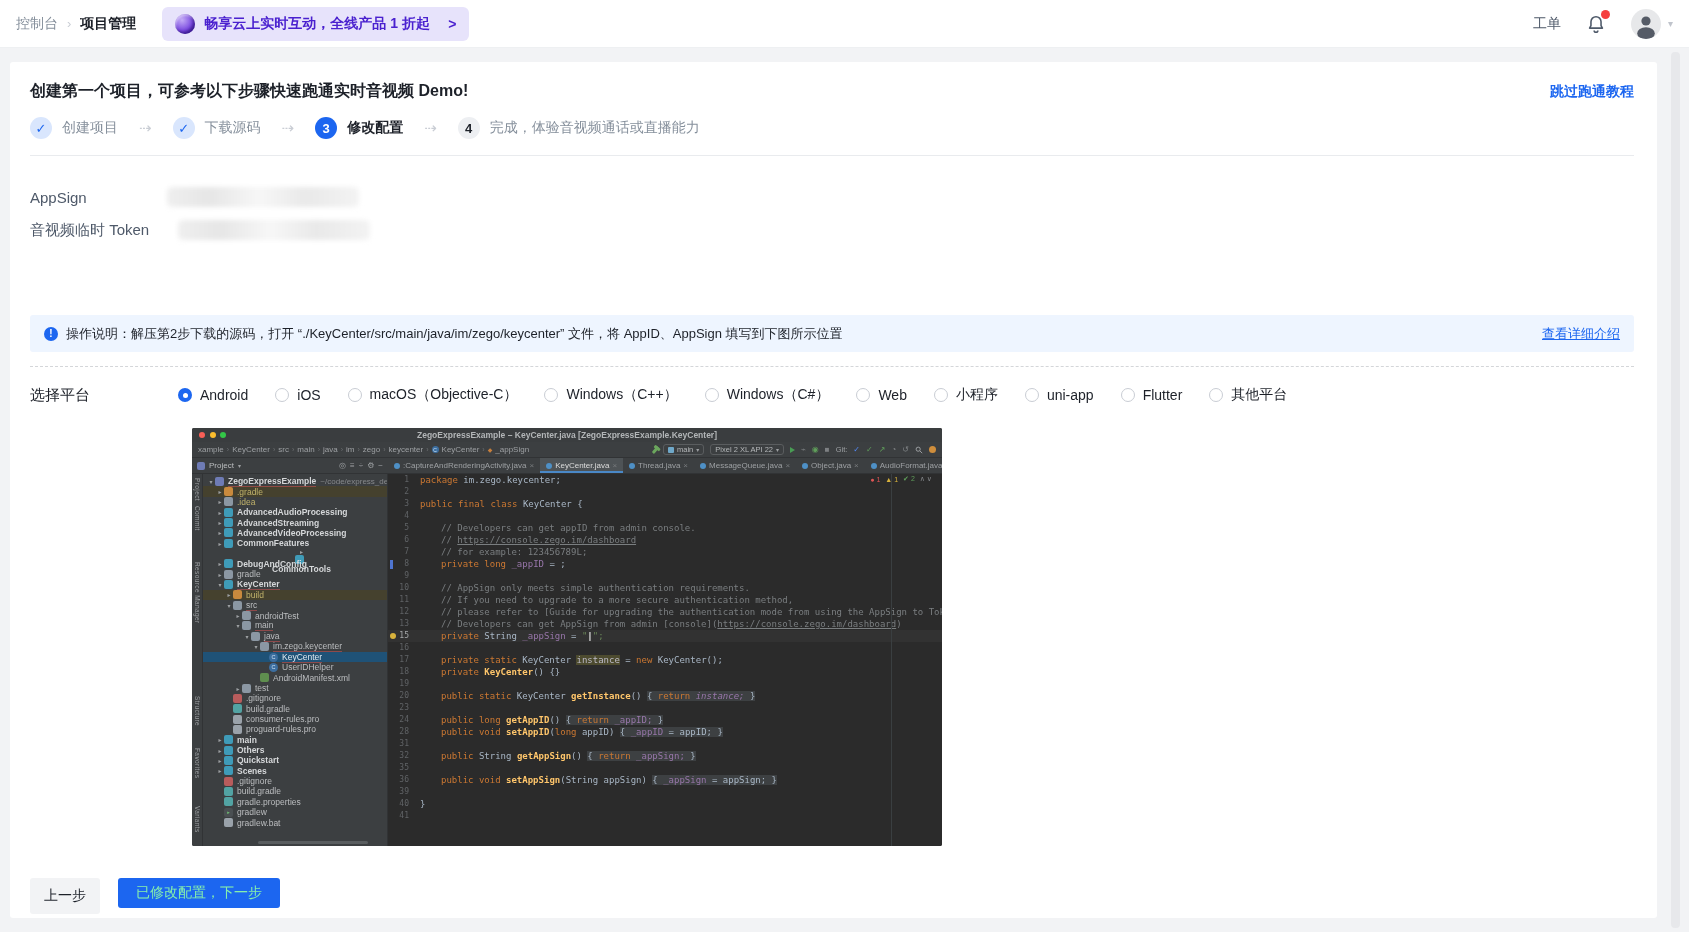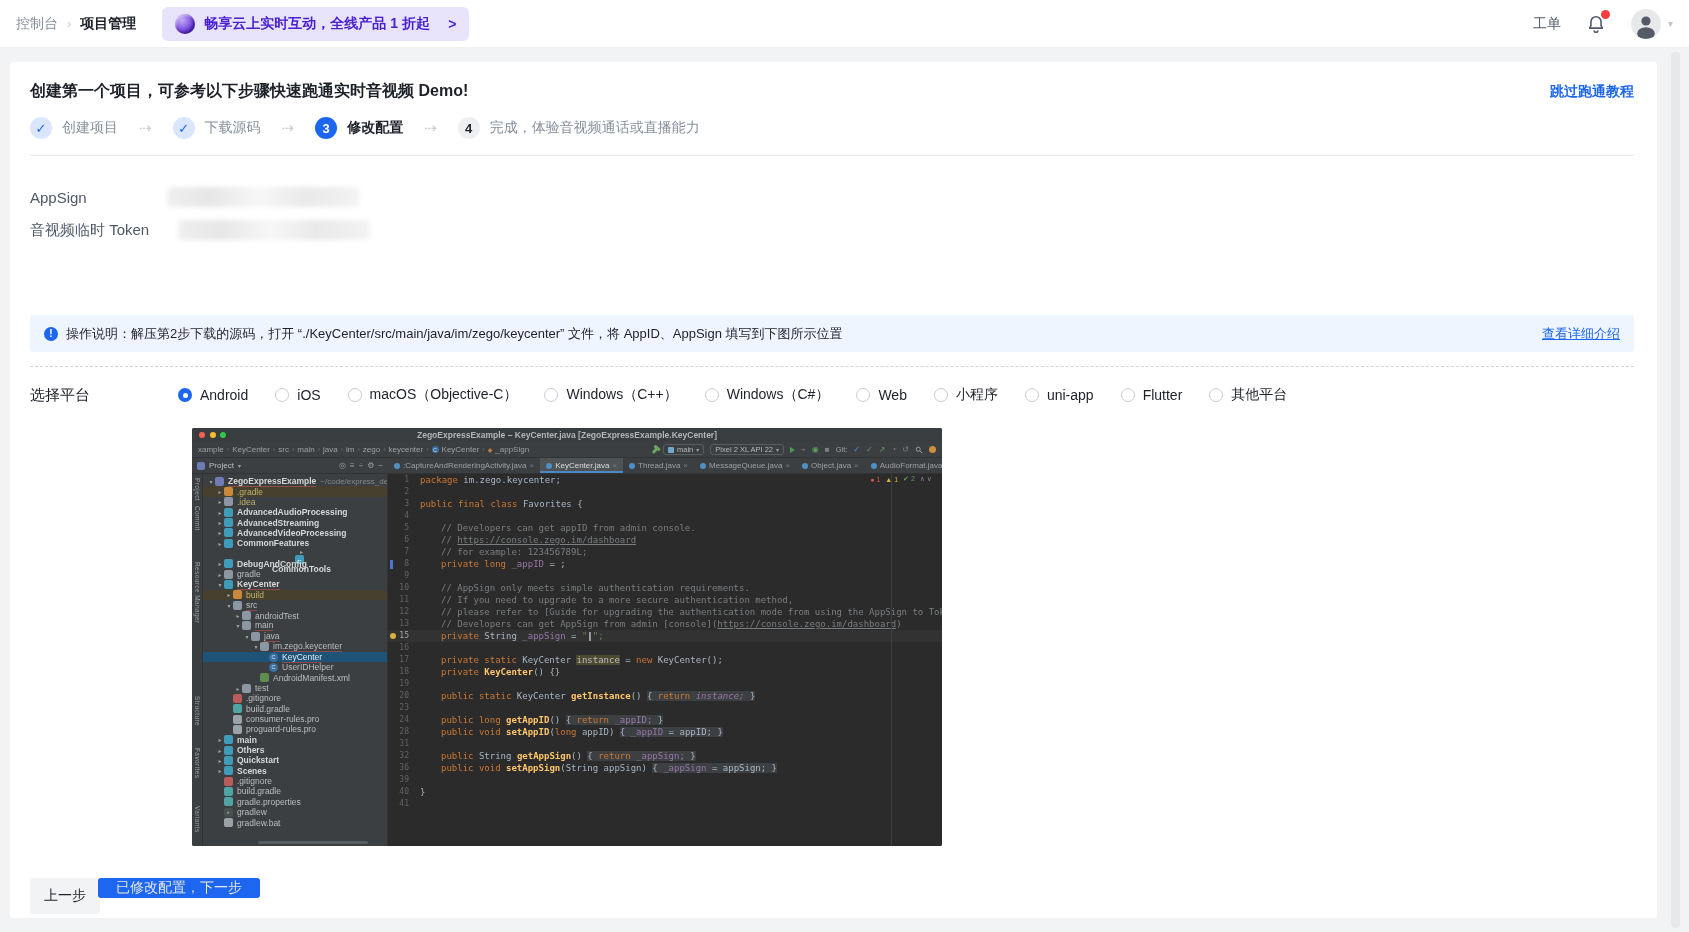--- a/index.html
+++ b/index.html
@@ -71,22 +71,22 @@
   .platform-label{font-size:15px;color:#1d2129;width:148px;flex:none}
   .platform-opts{display:flex;align-items:center;gap:27px}
   .radio-item{display:flex;align-items:center;gap:8px;cursor:pointer}
   .radio{width:14px;height:14px;border-radius:50%;border:1.5px solid #c9cdd4;background:#fff;flex:none;position:relative}
   .radio.sel{border:none;background:#1c66f0}
   .radio.sel::after{content:"";position:absolute;left:4.5px;top:4.5px;width:5px;height:5px;border-radius:50%;background:#fff}
   .radio-label{font-size:14px;color:#1d2129;white-space:nowrap}
 
   .btn-prev{position:absolute;left:20px;top:816px;width:70px;height:36px;background:#f2f3f5;border:none;
             border-radius:3px;font-size:14px;color:#1d2129;cursor:pointer;font-family:inherit}
-  .btn-next{position:absolute;left:88px;top:816px;height:20px;padding:0 18px;background:#1c66f0;border:none;
-            border-radius:3px;font-size:14px;color:#e5e5e5;cursor:pointer;font-family:inherit}
+  .btn-next{position:absolute;left:108px;top:816px;height:30px;padding:0 18px;background:#1c66f0;border:none;
+            border-radius:3px;font-size:14px;color:#86efac;cursor:pointer;font-family:inherit}
 
   .pagebar{position:absolute;right:9px;top:52px;bottom:4px;width:9px;border-radius:4px;background:#e7e8eb}
 
   
   .ide{position:absolute;left:182px;top:366px;width:750px;height:418px;background:#2b2b2b;overflow:hidden;
        font-family:"DejaVu Sans Mono",monospace;border-radius:2px}
   .ide-title{height:14px;background:#3a3d3f;position:relative;display:flex;align-items:center;justify-content:center;
              color:#b3b6b8;font-size:8.5px;font-weight:bold;font-family:"Liberation Sans",sans-serif}
   .lights{position:absolute;left:7px;top:4px;display:flex;gap:4.5px}
   .light{width:6px;height:6px;border-radius:50%}
@@ -596,21 +596,21 @@
             <div class="crow">
               <span class="gut">1</span>
               <span class="cline" style="padding-left: 6px;"><span class="k">package </span><span class="p">im.zego.keycenter;</span></span>
             </div>
             <div class="crow">
               <span class="gut">2</span>
               <span class="cline" style="padding-left: 6px;"></span>
             </div>
             <div class="crow">
               <span class="gut">3</span>
-              <span class="cline" style="padding-left: 6px;"><span class="k">public final class </span><span class="p">Favorites {</span></span>
+              <span class="cline" style="padding-left: 6px;"><span class="k">public final class </span><span class="p">KeyCenter {</span></span>
             </div>
             <div class="crow">
               <span class="gut">4</span>
               <span class="cline" style="padding-left: 6px;"></span>
             </div>
             <div class="crow">
               <span class="gut">5</span>
               <span class="cline" style="padding-left: 27px;"><span class="c">// Developers can get appID from admin console.</span></span>
             </div>
             <div class="crow">
@@ -683,20 +683,24 @@
             </div>
             <div class="crow">
               <span class="gut">31</span>
               <span class="cline" style="padding-left: 6px;"></span>
             </div>
             <div class="crow">
               <span class="gut">32</span>
               <span class="cline" style="padding-left: 27px;"><span class="k">public </span><span class="p">String </span><span class="f">getAppSign</span><span class="p">() </span><span class="fd">{ </span><span class="fd k">return </span><span class="fd v">_appSign; </span><span class="fd">}</span></span>
             </div>
             <div class="crow">
+              <span class="gut">35</span>
+              <span class="cline" style="padding-left: 6px;"></span>
+            </div>
+            <div class="crow">
               <span class="gut">36</span>
               <span class="cline" style="padding-left: 27px;"><span class="k">public void </span><span class="f">setAppSign</span><span class="p">(String appSign) </span><span class="fd">{ </span><span class="fd v">_appSign</span><span class="fd"> = appSign; </span><span class="fd">}</span></span>
             </div>
             <div class="crow">
               <span class="gut">39</span>
               <span class="cline" style="padding-left: 6px;"></span>
             </div>
             <div class="crow">
               <span class="gut">40</span>
               <span class="cline" style="padding-left: 6px;"><span class="p">}</span></span>

